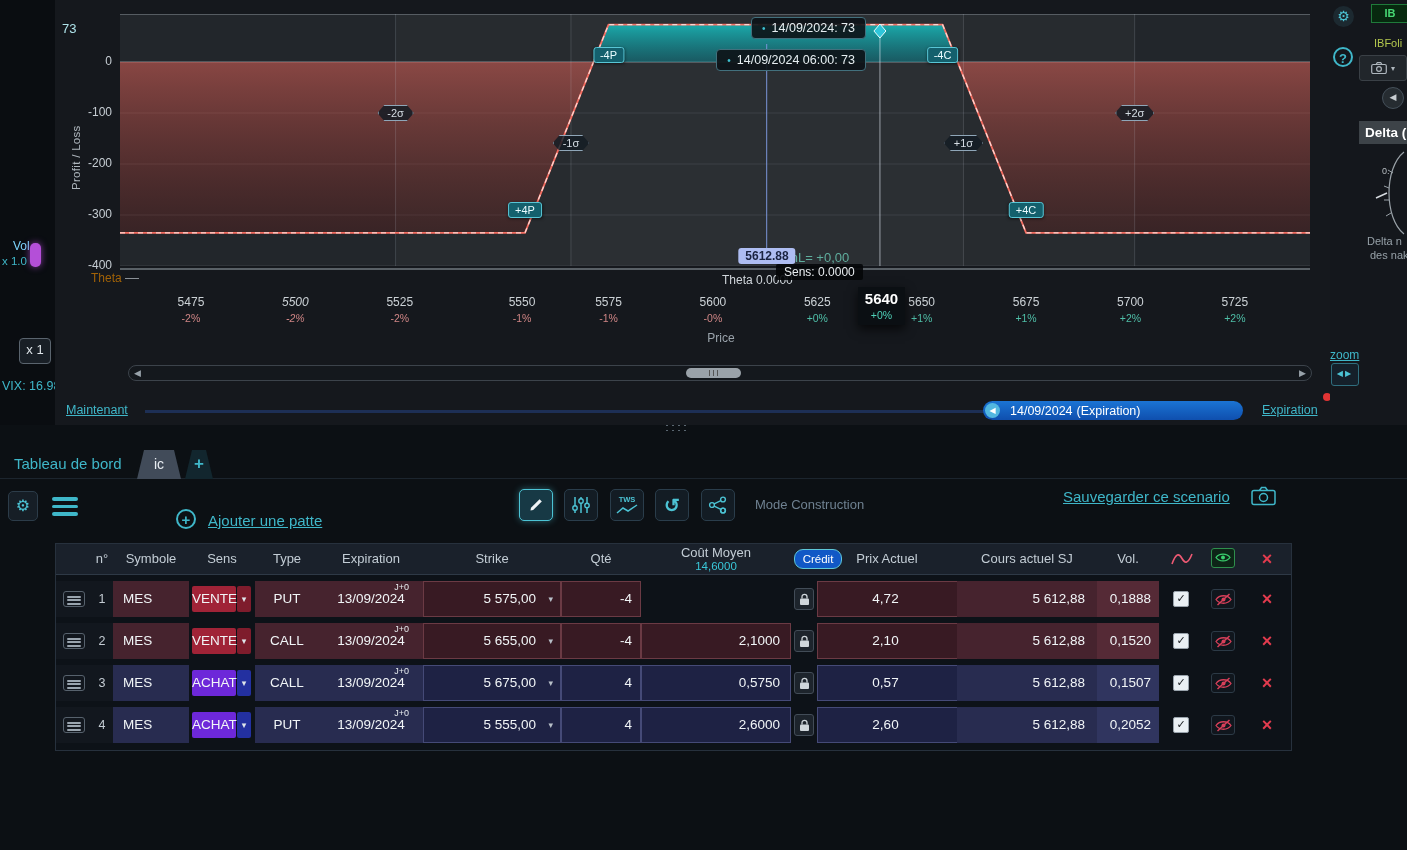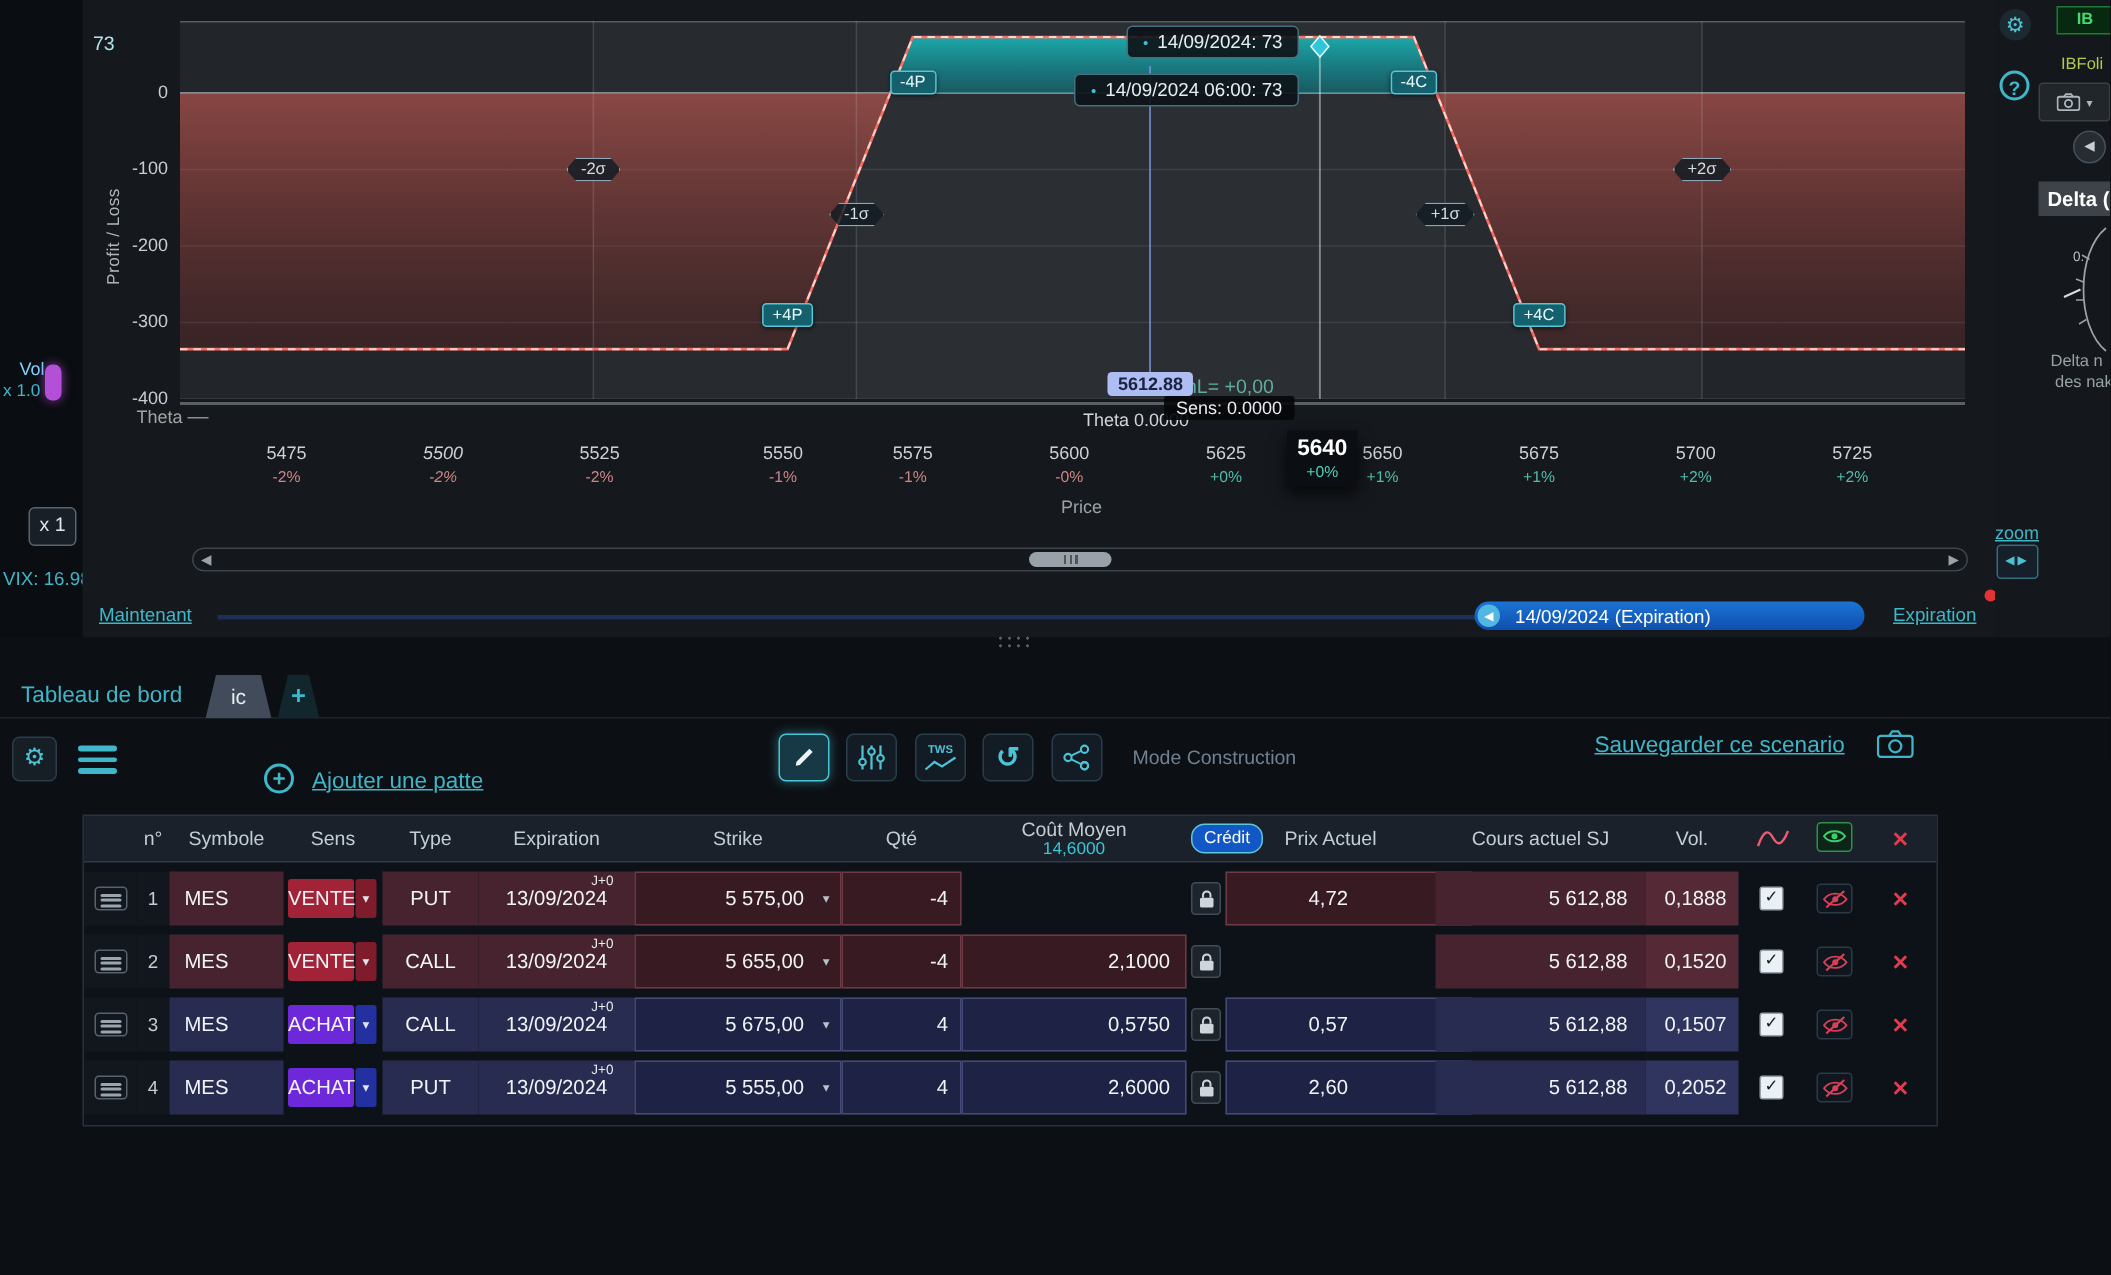--- a/index.html
+++ b/index.html
@@ -12,21 +12,21 @@
   #vol-handle{position:absolute;left:30px;top:243px;width:11px;height:24px;background:#b44fd8;border-radius:5px;box-shadow:0 0 7px rgba(180,79,216,.7)}
   #vol-mult{position:absolute;left:2px;top:255px;font-size:11.5px;color:#3fb7c9}
   #x1-btn{position:absolute;left:19px;top:338px;width:30px;height:24px;background:#191f26;border:1px solid #5a646e;border-radius:4px;color:#dfe5ea;font-size:13px;text-align:center;line-height:22px}
   #vix{position:absolute;left:2px;top:379px;font-size:12.5px;color:#3fb7c9;white-space:nowrap}
 
   
   #chart-panel{position:absolute;left:55px;top:0;width:1275px;height:430px;background:#15181d}
   #chart-topval{position:absolute;left:7px;top:21px;font-size:13px;color:#aee3ea}
   #yaxis-title{position:absolute;left:15px;top:100px;height:90px;writing-mode:vertical-rl;transform:rotate(180deg);font-size:11.5px;color:#aeb6bd;letter-spacing:.3px}
   .ytick{position:absolute;left:0;width:57px;text-align:right;font-size:12px;color:#c6cdd3}
-  #theta-axis{position:absolute;left:36px;top:271px;font-size:12px;color:#a3a3a3}
+  #theta-axis{position:absolute;left:36px;top:271px;font-size:12px;color:#a16207}
   #theta-axis:after{content:"";display:inline-block;width:14px;border-top:1px solid #8a9096;margin-left:3px;vertical-align:middle}
   #plot{position:absolute;left:65px;top:14px;width:1190px;height:252px}
   #axisline{position:absolute;left:65px;top:268px;width:1190px;height:2px;background:#596066}
   .ttp{position:absolute;background:rgba(13,20,24,.92);border:1px solid #42707d;border-radius:4px;padding:3px 10px;font-size:12.5px;color:#e6eef1;white-space:nowrap;z-index:6}
   .ttp .b{color:#3fc0d0;margin-right:6px;font-size:10px}
   #tooltip1{right:444px;top:3px}
   #tooltip2{right:444px;top:35px}
   #xh-pill{position:absolute;left:647px;top:234px;transform:translateX(-50%);background:#aebdf2;color:#1a2340;font-size:12px;font-weight:bold;border-radius:3px;padding:1px 7px;z-index:7}
   #xh-pnl{position:absolute;left:662px;top:236px;color:#5fae9e;font-size:13px;white-space:nowrap;z-index:6}
   #xh-theta{position:absolute;left:656px;top:250px;background:rgba(4,7,9,.9);color:#e8ecef;font-size:12px;padding:1px 8px;border-radius:2px;white-space:nowrap;z-index:7}
@@ -440,20 +440,21 @@
           <div class="cell sens"><span class="sbadge">VENTE</span><span class="scaret">▾</span></div>
           <div class="cell type">CALL</div>
           <div class="cell exp"><span class="dte">J+0</span>13/09/2024</div>
           <div class="cell strike">5 655,00<span class="kcaret">▾</span></div>
           <div class="cell qte">-4</div>
           <div class="cell cout">2,1000</div>
           <div class="cell lockc"><span class="lockbtn"><svg width="11" height="13" viewBox="0 0 11 13">
                 <rect x="1" y="5.5" width="9" height="6.5" rx="1" fill="#cfd6db"></rect>
                 <path d="M3 5.5 V3.8 a2.5 2.5 0 0 1 5 0 V5.5" fill="none" stroke="#cfd6db" stroke-width="1.3"></path>
               </svg></span></div>
+          <div class="cell prix">2,10</div>
           <div class="cell cours">5 612,88</div>
           <div class="cell volc">0,1520</div>
           <div class="cell chkc"><span class="cb">✓</span></div>
           <div class="cell eyec"><span class="eyebtn"><svg width="17" height="13" viewBox="0 0 17 13">
                 <path d="M1 6.5 C4.5 1.5 12.5 1.5 16 6.5 C12.5 11.5 4.5 11.5 1 6.5 Z" fill="none" stroke="#d8405a" stroke-width="1.3"></path>
                 <circle cx="8.5" cy="6.5" r="2" fill="#d8405a"></circle>
                 <line x1="2.5" y1="12" x2="14.5" y2="1" stroke="#d8405a" stroke-width="1.5"></line>
               </svg></span></div>
           <div class="cell delc">×</div>
         </div>

